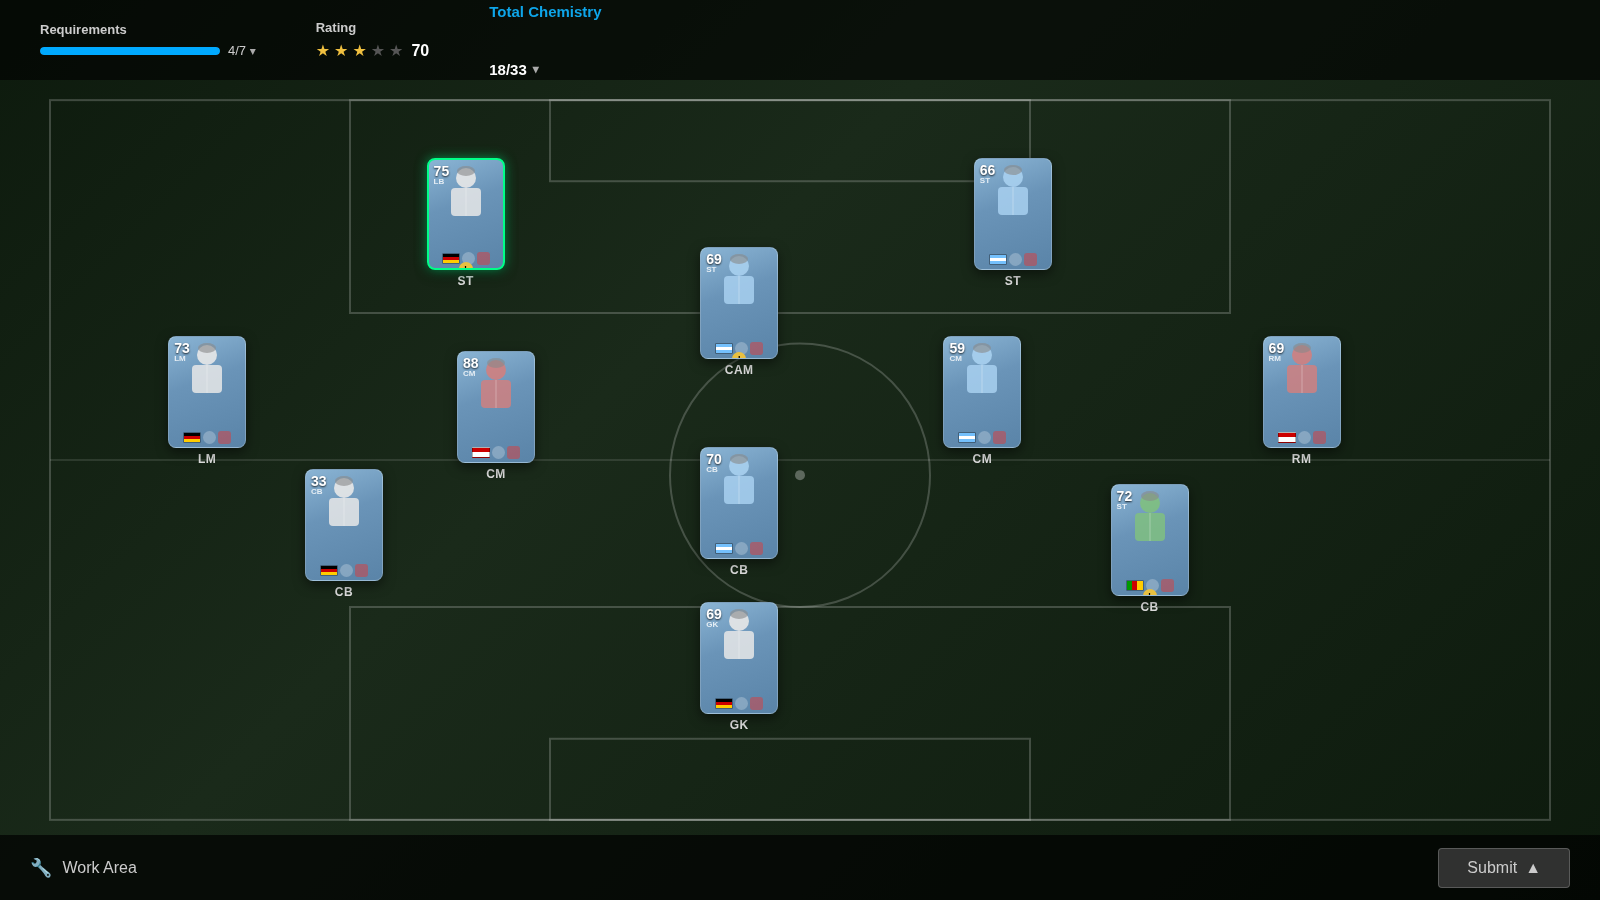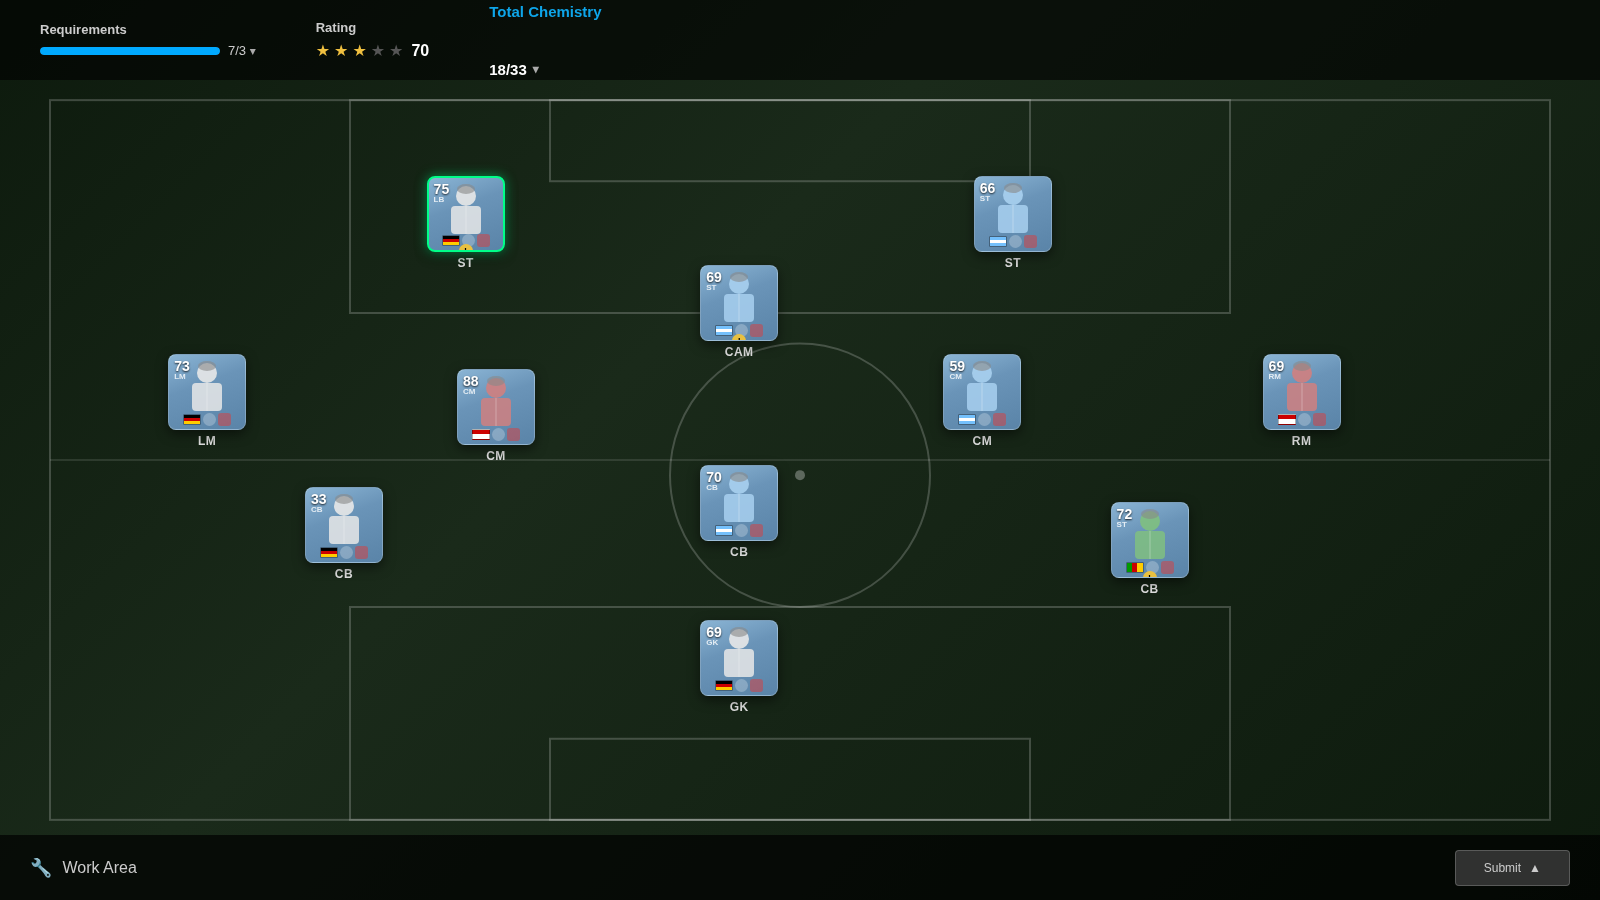--- a/index.html
+++ b/index.html
@@ -143,21 +143,21 @@
       position: absolute;
       display: flex;
       flex-direction: column;
       align-items: center;
       gap: 4px;
       transform: translate(-50%, -50%);
     }
 
     .card-inner {
       width: 78px;
-      height: 76px;
+      height: 112px;
       background: linear-gradient(160deg, #8ab4d4 0%, #6a94b8 40%, #5a84a8 100%);
       border-radius: 8px;
       position: relative;
       display: flex;
       flex-direction: column;
       align-items: center;
       overflow: hidden;
       border: 1px solid rgba(255,255,255,0.2);
       box-shadow: 0 4px 12px rgba(0,0,0,0.5);
     }
@@ -283,21 +283,21 @@
 
     .wrench-icon {
       font-size: 18px;
     }
 
     .submit-btn {
       background: rgba(60,60,60,0.8);
       color: #ccc;
       border: 1px solid rgba(255,255,255,0.2);
       padding: 10px 28px;
-      font-size: 12px;
+      font-size: 16px;
       border-radius: 4px;
       cursor: pointer;
       display: flex;
       align-items: center;
       gap: 8px;
     }
 
   </style>
 </head>
 <body>
@@ -305,21 +305,21 @@
 <div class="bg"></div>
 
 <div class="top-bar">
   <div class="requirements-section">
     <div class="requirements-label">Requirements</div>
     <div class="requirements-bar-container">
       <div class="requirements-bar">
         <div class="requirements-bar-fill" style="width: 100%"></div>
       </div>
       <span class="requirements-value">
-        <span>7/3</span>
+        <span>4/7</span>
         <span style="color:#aaa;font-size:12px"> ▾</span>
       </span>
     </div>
   </div>
 
   <div class="rating-section">
     <div class="rating-label">Rating</div>
     <div class="rating-stars">
       <span class="star">★</span>
       <span class="star">★</span>

